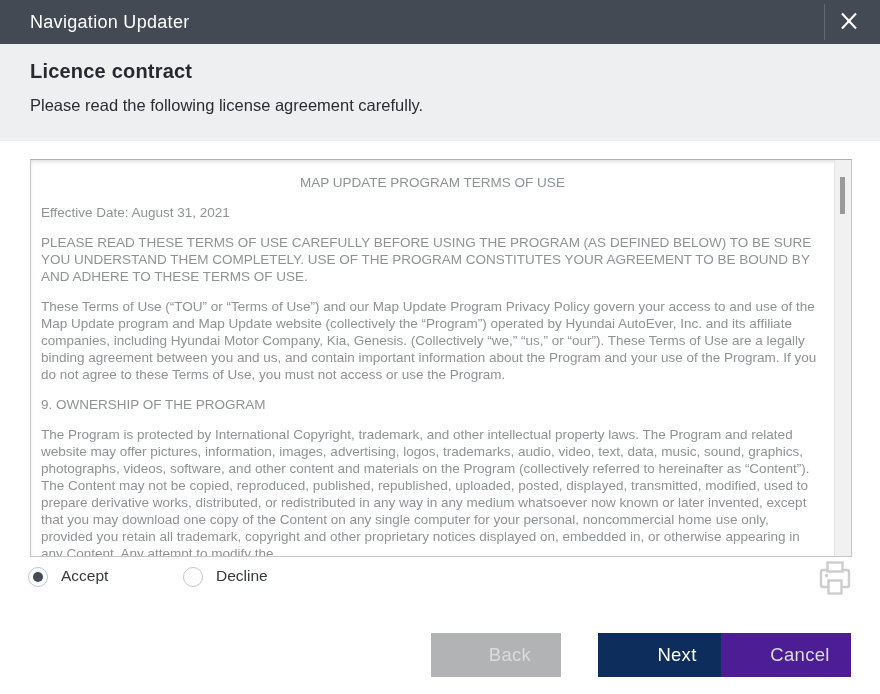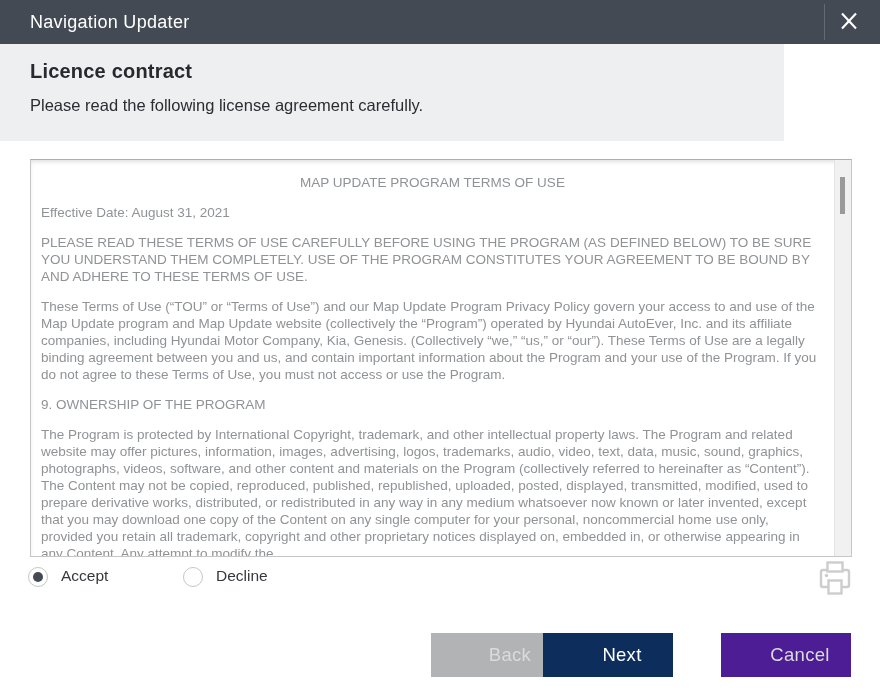--- a/index.html
+++ b/index.html
@@ -21,21 +21,21 @@
   }
   .close-btn {
     position: absolute; right: 8px; top: 4px; width: 48px; height: 36px;
     display: flex; align-items: center; justify-content: center;
     border-left: 1px solid rgba(255,255,255,0.18);
     cursor: pointer; background: transparent; border-top: none; border-right: none; border-bottom: none;
   }
 
   
   .header {
-    position: absolute; top: 44px; left: 0; width: 784px; height: 97px;
+    position: absolute; top: 44px; left: 0; width: 880px; height: 97px;
     background: #edeff1;
   }
   .page-title {
     position: absolute; left: 30px; top: 16px;
     font-size: 20px; font-weight: bold; color: #26292d; letter-spacing: 0.2px;
   }
   .page-subtitle {
     position: absolute; left: 30px; top: 52px;
     font-size: 16.5px; color: #2a2d31;
   }
@@ -88,21 +88,21 @@
   }
 
   
   .btn {
     position: absolute; top: 633px; width: 130px; height: 44px;
     border: none; font-family: "Liberation Sans", sans-serif;
     font-size: 18.5px; letter-spacing: 0.3px; cursor: pointer;
     display: flex; align-items: center; justify-content: center; padding-left: 28px;
   }
   .btn-back   { left: 431px; background: #b1b3b4; color: #dadbdc; }
-  .btn-next   { left: 543px; background: #0d2d5c; color: #ffffff; }
+  .btn-next   { left: 598px; background: #0d2d5c; color: #ffffff; }
   .btn-cancel { left: 721px; background: #4c1d95; color: #dadbdc; }
 </style>
 </head>
 <body>
 
 <div class="window">
 
   <div class="titlebar">
     <span class="titlebar-title">Navigation Updater</span>
     <button class="close-btn">

